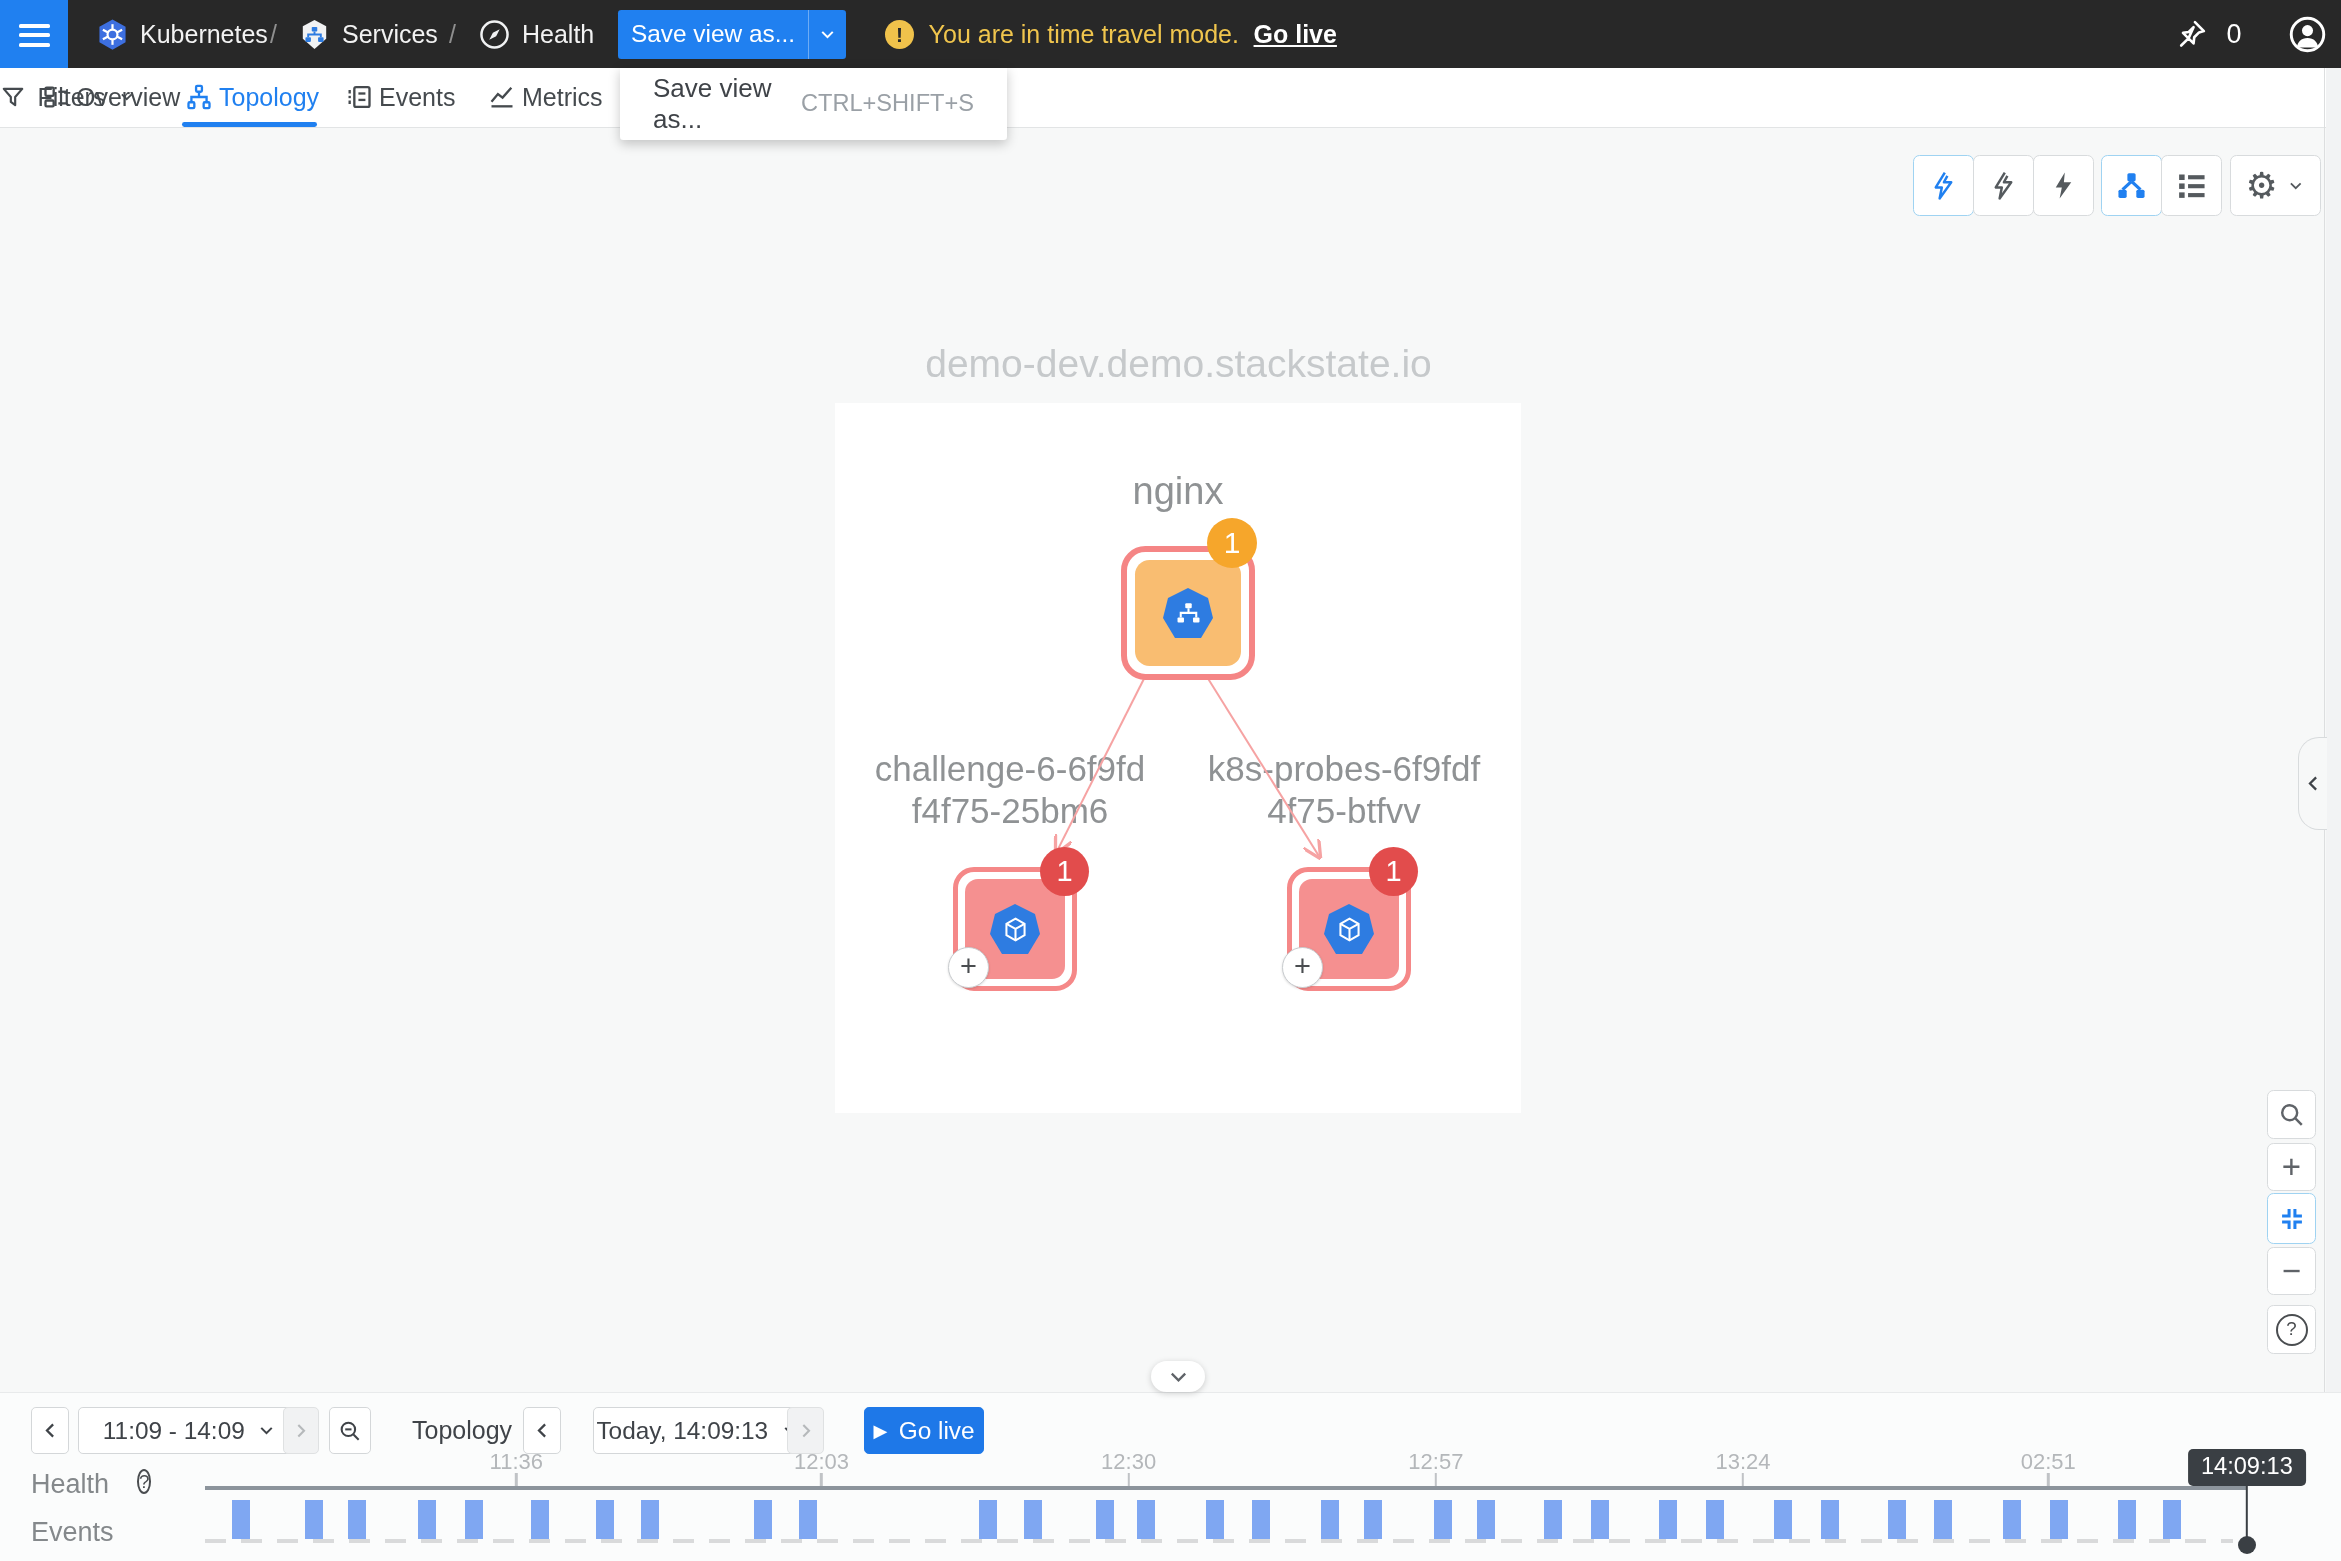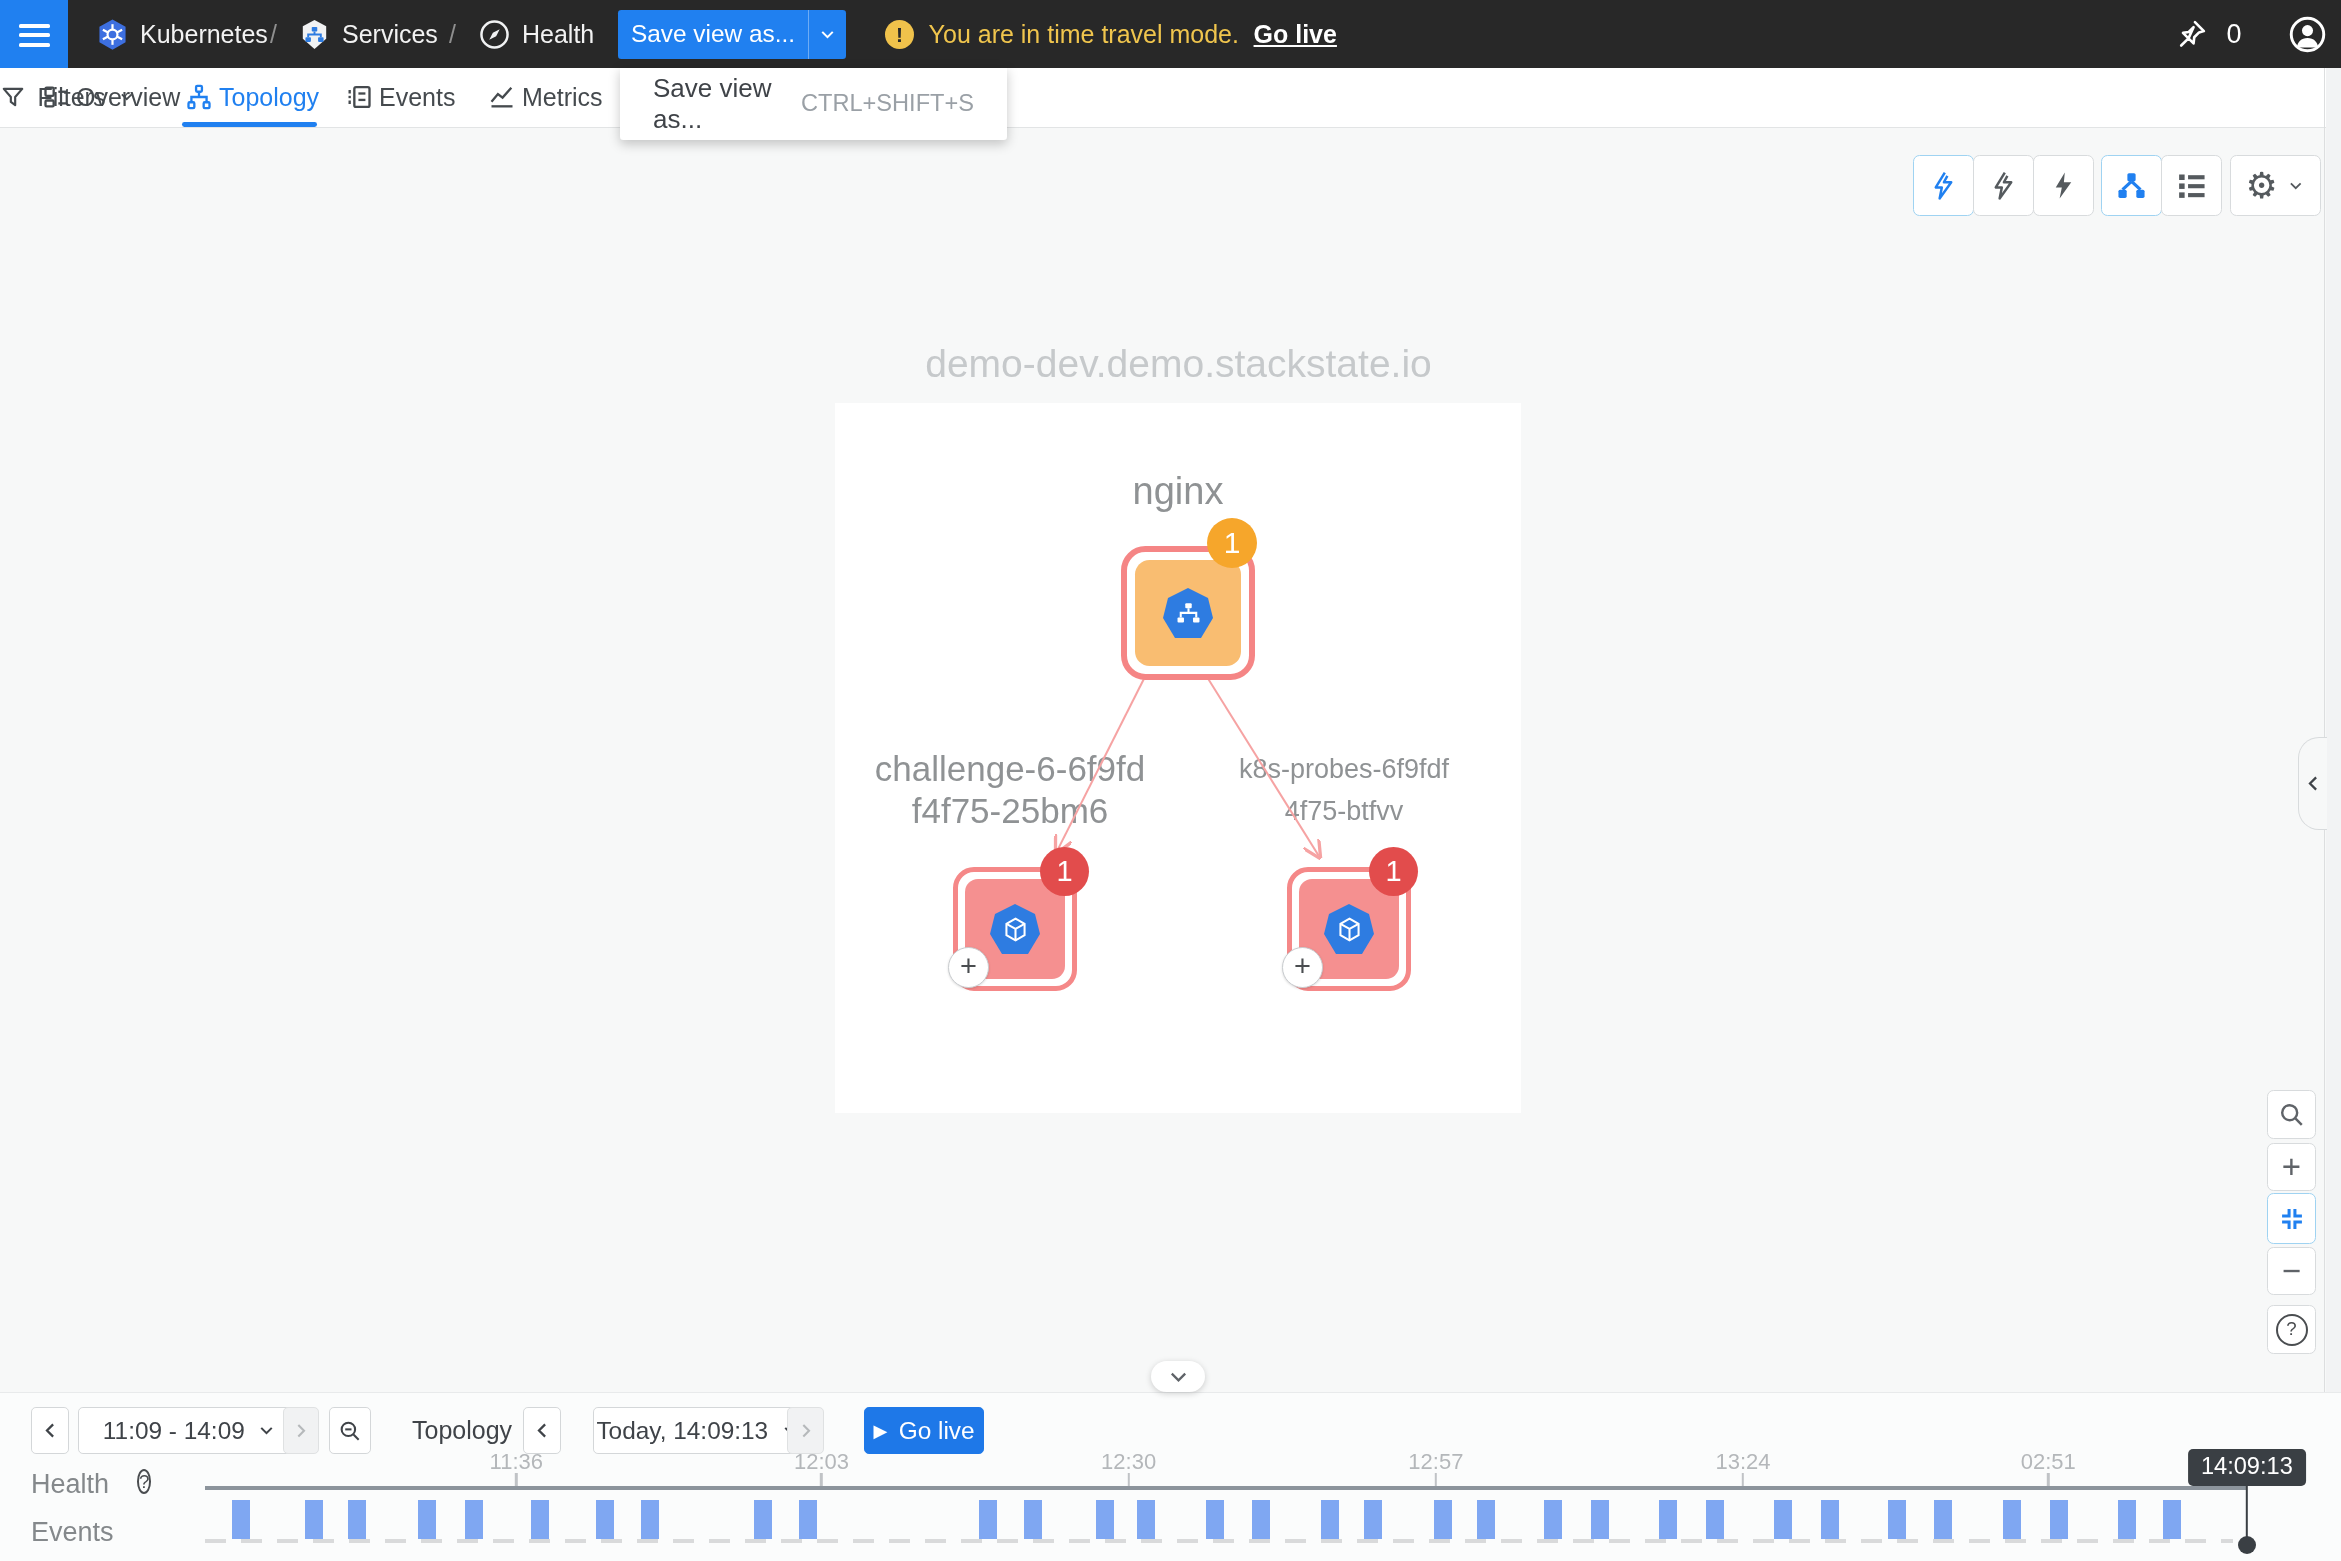--- a/index.html
+++ b/index.html
@@ -32,21 +32,21 @@
   #menu{left:620px;top:68px;width:387px;background:#fff;box-shadow:0 3.3px 11.4px rgba(0,0,0,.22);border-radius:0 0 3.3px 3.3px;padding:11.4px 0;z-index:60;}
   .menu-row{height:49px;display:flex;align-items:center;justify-content:space-between;padding:0 33px;cursor:pointer;}
   .menu-label{font-size:26px;color:#3f4348;}
   .menu-short{font-size:23.6px;color:#9aa0a6;}
   
   #canvas-box{left:835px;top:403px;width:686px;height:710px;background:#fff;}
   #view-title{left:837px;top:342px;width:683px;text-align:center;font-size:39px;color:#c6c9cb;}
   .node-label{color:#8f9294;text-align:center;}
   #nginx-label{left:1056px;top:470px;width:244px;font-size:38px;}
   #node1-label{left:872px;top:748px;width:276px;font-size:35px;line-height:42px;}
-  #node2-label{left:1206px;top:748px;width:276px;font-size:27px;line-height:42px;text-align:center;}
+  #node2-label{left:1206px;top:748px;width:276px;font-size:35px;line-height:42px;text-align:center;}
   .node-outer{position:absolute;background:#fff;display:flex;align-items:center;justify-content:center;}
   #nginx-node{left:1121px;top:546px;width:122px;height:122px;border:6.5px solid #f58585;border-radius:24.4px;}
   #nginx-inner{position:absolute;inset:8.1px;background:#f9bd71;border-radius:14.6px;display:flex;align-items:center;justify-content:center;}
   #node1{left:953px;top:867px;width:114px;height:114px;border:5.7px solid #f58888;border-radius:21px;}
   #node2{left:1287px;top:867px;width:114px;height:114px;border:5.7px solid #f58888;border-radius:21px;}
   .pod-inner{position:absolute;inset:7.3px;background:#f59090;border-radius:13px;display:flex;align-items:center;justify-content:center;}
   .heptagon{width:50px;height:50px;background:#2e7ce1;display:flex;align-items:center;justify-content:center;
             clip-path:polygon(50% 0%,90% 20%,100% 60%,76% 100%,24% 100%,0% 60%,10% 20%);}
   .badge{position:absolute;border-radius:50%;color:#fff;text-align:center;}
   #badge-nginx{left:1207px;top:518px;width:50px;height:50px;background:#f6a62b;font-size:30px;line-height:50px;}

